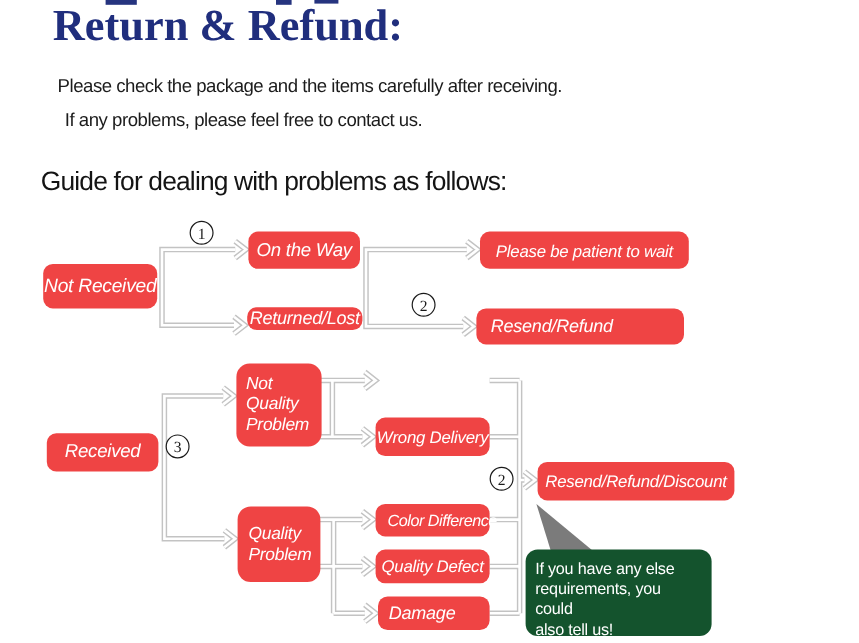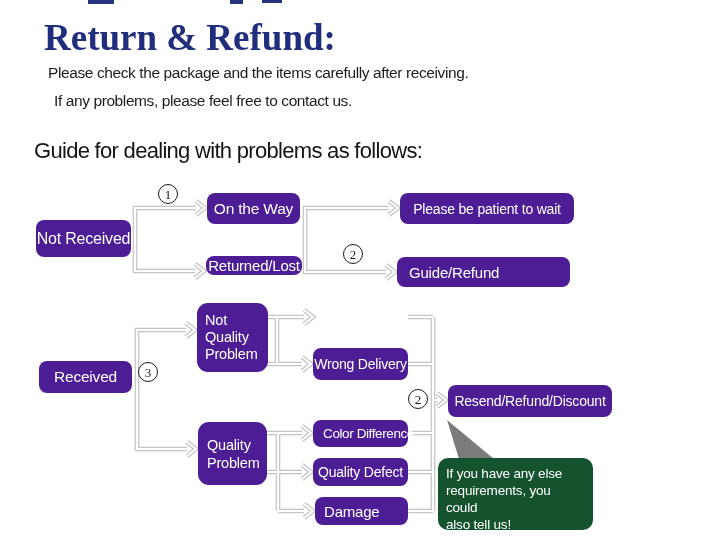--- a/index.html
+++ b/index.html
@@ -2,39 +2,39 @@
 <html><head>
 <meta charset="utf-8">
 <style>
   html,body{margin:0;padding:0;background:#fff;}
   #canvas{
     position:relative;width:716px;height:536px;background:#ffffff;overflow:hidden;
     font-family:"Liberation Sans",sans-serif;
   }
   
   .title{
-    position:absolute;left:44px;top:16px;margin:0;
+    position:absolute;left:44px;top:0;margin:0;
     font-family:"Liberation Serif",serif;font-weight:bold;
     font-size:37px;color:#202e7d;letter-spacing:0px;white-space:nowrap;
   }
   .intro{
     position:absolute;color:#1c1c1c;font-size:15.5px;letter-spacing:-0.4px;white-space:nowrap;
   }
   .intro1{left:48px;top:64px;}
   .intro2{left:54px;top:92px;}
   .guide{
     position:absolute;left:34px;top:138px;margin:0;color:#141414;
     font-size:22px;font-weight:normal;letter-spacing:-0.7px;white-space:nowrap;
   }
   .frag{position:absolute;top:0;height:4px;background:#26347f;}
   
   .node{
-    position:absolute;background:#4c1d95;color:#ffffff;border-radius:8px;
+    position:absolute;background:#ef4444;color:#ffffff;border-radius:8px;
     display:flex;align-items:center;justify-content:center;
-    font-size:15px;letter-spacing:-0.2px;white-space:nowrap;box-sizing:border-box;
+    font-size:15px;letter-spacing:-0.2px;white-space:nowrap;box-sizing:border-box;font-style:italic;
   }
   .node.left{justify-content:flex-start;}
   .node.multi{
     border-radius:11px;flex-direction:column;align-items:flex-start;
     justify-content:center;line-height:17px;
   }
   .svg-layer{position:absolute;left:0;top:0;pointer-events:none;}
   .t-out{fill:none;stroke:#c3c3c3;stroke-width:4.6;stroke-linecap:butt;stroke-linejoin:miter;}
   .t-in{fill:none;stroke:#ffffff;stroke-width:2.2;stroke-linecap:butt;stroke-linejoin:miter;}
   
@@ -78,21 +78,21 @@
   <div class="node" style="left:207px;top:193px;width:93px;height:31px;font-size:15.5px;">
     <span>On the Way</span>
   </div>
   <div class="node" style="left:206px;top:256px;width:96px;height:19px;">
     <span>Returned/Lost</span>
   </div>
   <div class="node" style="left:400px;top:193px;width:174px;height:31px;font-size:14px;">
     <span>Please be patient to wait</span>
   </div>
   <div class="node left" style="left:397px;top:257px;width:173px;height:30px;padding-left:12px;">
-    <span>Guide/Refund</span>
+    <span>Resend/Refund</span>
   </div>
 
   <div class="node" style="left:39px;top:361px;width:93px;height:32px;font-size:15.5px;">
     <span>Received</span>
   </div>
   <div class="node multi" style="left:197px;top:303px;width:71px;height:69px;padding-left:8px;font-size:14.5px;">
     <span>Not</span>
     <span>Quality</span>
     <span>Problem</span>
   </div>

